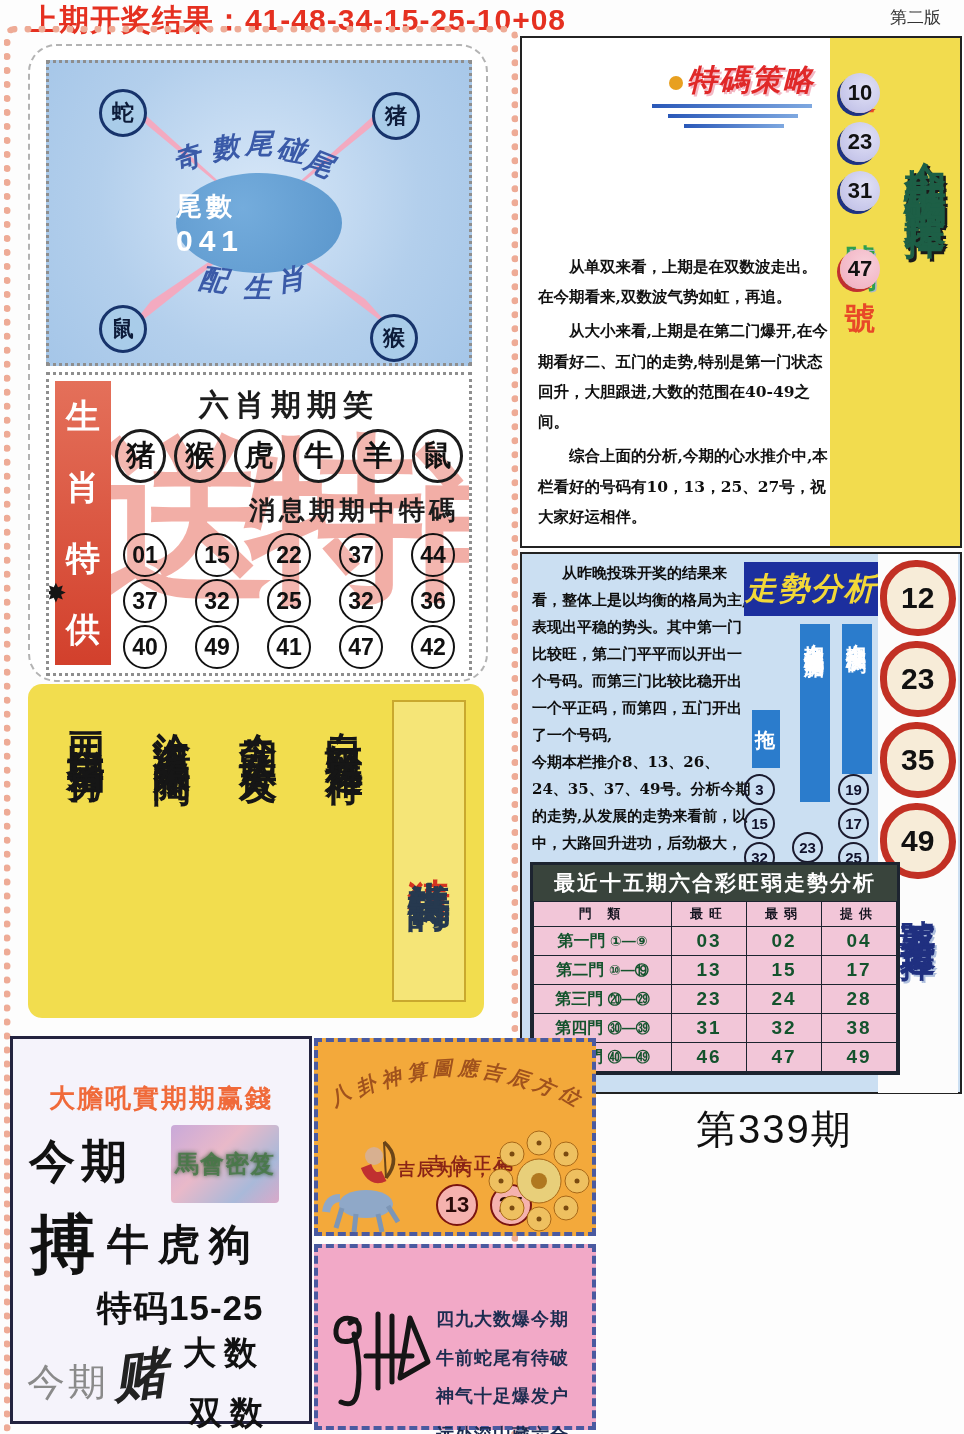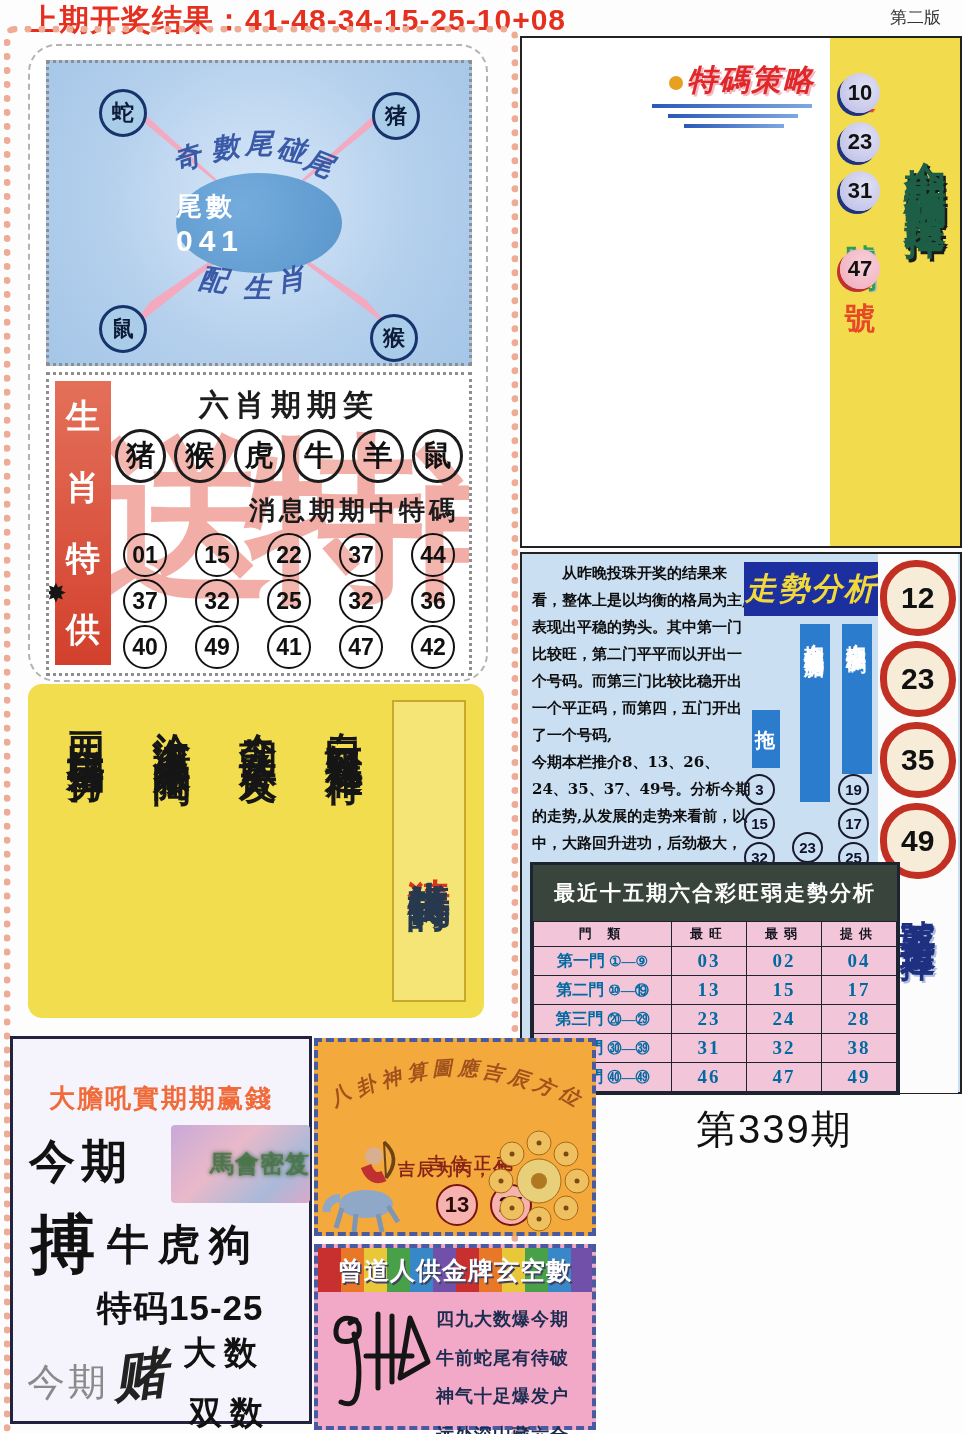--- a/index.html
+++ b/index.html
@@ -106,37 +106,37 @@
   #trend-right-strip{left:356px;top:0;width:79.5px;height:533px;background:#fcfcfc;display:flex;flex-direction:column;
       align-items:center;padding-top:6px;}
   .big-circle{width:62px;height:62px;border-radius:48% 52% 50% 50%;border:7px solid #c23024;background:#f7ecd8;
       display:flex;align-items:center;justify-content:center;font-size:30px;font-weight:bold;color:#111;margin-bottom:5px;}
   #trend-headline{writing-mode:vertical-rl;text-orientation:upright;font-size:36px;font-weight:bold;color:#203080;
       letter-spacing:5px;text-shadow:2px 2px 0 #aebfdd;margin-top:8px;line-height:1;}
 
   
   #trend-table-wrap{left:8px;top:308px;width:364px;border:3px solid #1d2430;background:#f2c6d8;}
   #trend-table-title{background:#39443c;color:#fff;text-align:center;font-size:21px;font-weight:bold;
-      letter-spacing:2px;padding:14px 0;}
+      letter-spacing:2px;padding:4px 0;}
   #trend-table{width:100%;border-collapse:collapse;}
   #trend-table td,#trend-table th{border:1.5px solid #1d2430;text-align:center;padding:3px 0;}
   #trend-table th{font-size:13px;font-weight:bold;color:#13131f;letter-spacing:6px;}
-  #trend-table td{font-size:19px;font-weight:bold;color:#0369a1;letter-spacing:2px;font-family:Liberation Serif, serif;}
+  #trend-table td{font-size:19px;font-weight:bold;color:#14532d;letter-spacing:2px;}
   #trend-table td.gate{font-size:16px;letter-spacing:0;}
   #trend-table td.gate .rng{font-size:14px;}
   #trend-table col.c0{width:38%;} #trend-table col.cn{width:20.66%;}
 
   
   #fax-box{left:10px;top:1036px;width:296px;height:382px;background:#f5f3fb;border:3px solid #23233f;}
   #fax-title1{left:0;top:6px;width:100%;text-align:center;font-size:29px;font-weight:bold;color:#f06a3a;letter-spacing:5px;}
   #fax-title2{left:0;top:42px;width:100%;text-align:center;font-size:26px;font-weight:bold;color:#f06a3a;letter-spacing:2px;}
   #fax-period{left:16px;top:92px;font-size:46px;font-weight:bold;color:#111;letter-spacing:6px;}
-  #fax-stamp{left:158px;top:86px;width:139px;height:78px;border-radius:4px;
+  #fax-stamp{left:158px;top:86px;width:108px;height:78px;border-radius:4px;
       background:linear-gradient(135deg,#c9a9d9 0%,#e9b9c9 40%,#a9b9d9 75%,#d9a9c9 100%);
-      display:flex;align-items:center;justify-content:flex-end;}
+      display:flex;align-items:center;justify-content:center;}
   #fax-stamp span{color:rgba(70,120,70,.85);font-size:24px;font-weight:bold;letter-spacing:1px;
       text-shadow:0 0 4px rgba(40,80,40,.9);}
   #fax-bo{left:18px;top:162px;font-size:64px;font-weight:bold;color:#111;}
   #fax-animals{left:94px;top:178px;font-size:42px;font-weight:bold;color:#111;letter-spacing:9px;}
   #fax-special{left:84px;top:246px;font-size:35px;font-weight:bold;color:#111;letter-spacing:1px;}
   #fax-bet-prefix{left:14px;top:318px;font-size:38px;color:#8a8a8a;letter-spacing:3px;}
   #fax-bet-verb{left:100px;top:300px;font-size:54px;font-weight:bold;color:#222;font-style:italic;transform:rotate(-6deg);}
   #fax-bet1{left:170px;top:292px;font-size:33px;font-weight:bold;color:#111;letter-spacing:8px;}
   #fax-bet2{left:176px;top:352px;font-size:33px;font-weight:bold;color:#111;letter-spacing:8px;}
 
@@ -257,20 +257,25 @@
       </div>
     </div>
   </div>
 
   <div class="abs" id="strategy-box">
     <div class="abs" id="strategy-logo">
       <span class="ball"></span><span class="txt">特碼策略</span>
       <div class="deco-line" style="left:10px;top:44px;width:160px"></div>
       <div class="deco-line" style="left:26px;top:54px;width:130px"></div>
       <div class="deco-line" style="left:42px;top:64px;width:100px"></div>
+    </div>
+    <div class="abs" id="strategy-paras">
+      <p>从单双来看，上期是在双数波走出。在今期看来,双数波气势如虹，再追。</p>
+      <p>从大小来看,上期是在第二门爆开,在今期看好二、五门的走势,特别是第一门状态回升，大胆跟进,大数的范围在40-49之间。</p>
+      <p>综合上面的分析,今期的心水推介中,本栏看好的号码有10，13，25、27号，祝大家好运相伴。</p>
     </div>
     <div class="abs" id="yellow-strip">
       <div id="strip-colA">
         <span id="sel-label">精選</span>
         <span class="sel-circle">10</span>
         <span class="sel-circle">23</span>
         <span class="sel-circle">31</span>
         <span id="mid-label">號兼顧冷碼</span>
         <span id="cold-circle">47</span>
         <span id="hao-label">號</span>
@@ -437,23 +442,20 @@
         <circle cx="78" cy="78" r="2.5"></circle>
           <circle cx="51" cy="89" r="2.5"></circle>
           <circle cx="24" cy="78" r="2.5"></circle>
         <circle cx="13" cy="51" r="2.5"></circle>
           <circle cx="24" cy="24" r="2.5"></circle>
       </g>
     </svg>
   </div>
 
   <div class="abs" id="xuan-box">
-    <div id="xuan-header">
-        <span>曾道人供金牌玄空數</span>
-      </div>
     <svg id="xuan-scribble" width="112" height="122" viewBox="0 0 112 122">
       <path d="M32 16 q-18 -6 -20 10 q-1 14 14 11 q11 -3 9 -15 q-2 -8 -9 -3 M30 30 q8 34 3 60 q-3 14 -16 8
                M54 10 v74 M68 12 v66 M42 52 h46 M86 14 l18 44 l-28 16 z" fill="none" stroke="#151515" stroke-width="5" stroke-linecap="round" stroke-linejoin="round"></path>
     </svg>
     <div id="xuan-lines">
       <div>四九大数爆今期</div>
       <div>牛前蛇尾有待破</div>
       <div>神气十足爆发户</div>
       <div>远处深山藏六合</div>
     </div>

